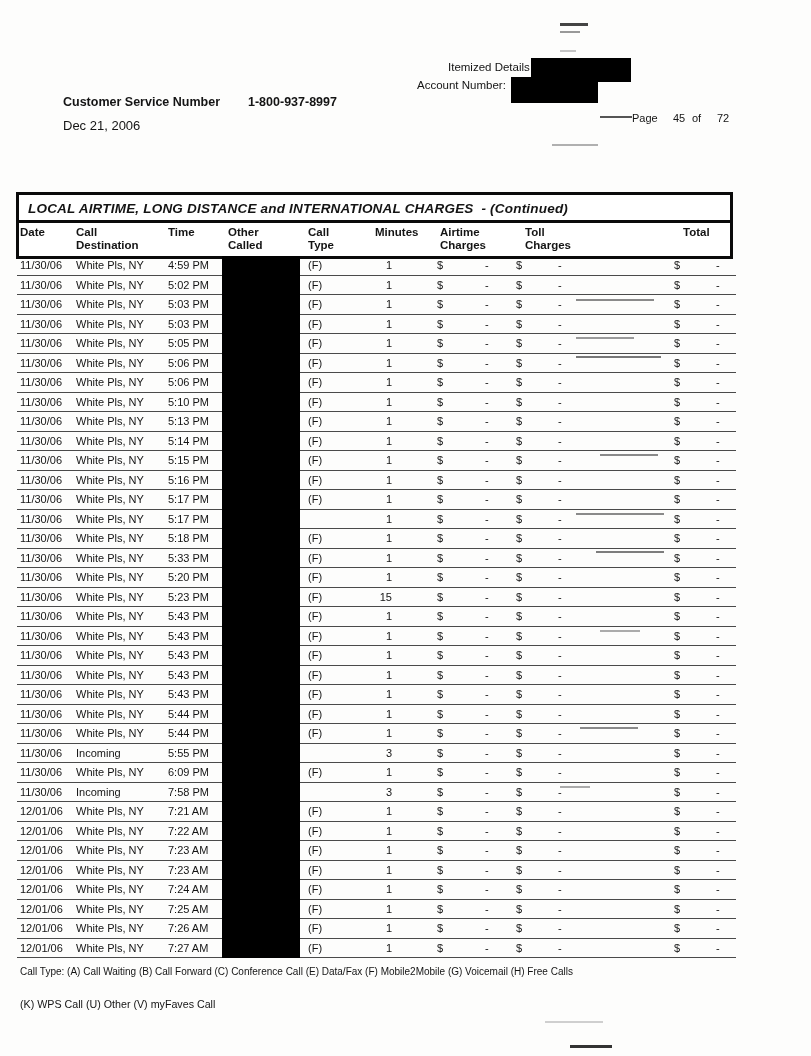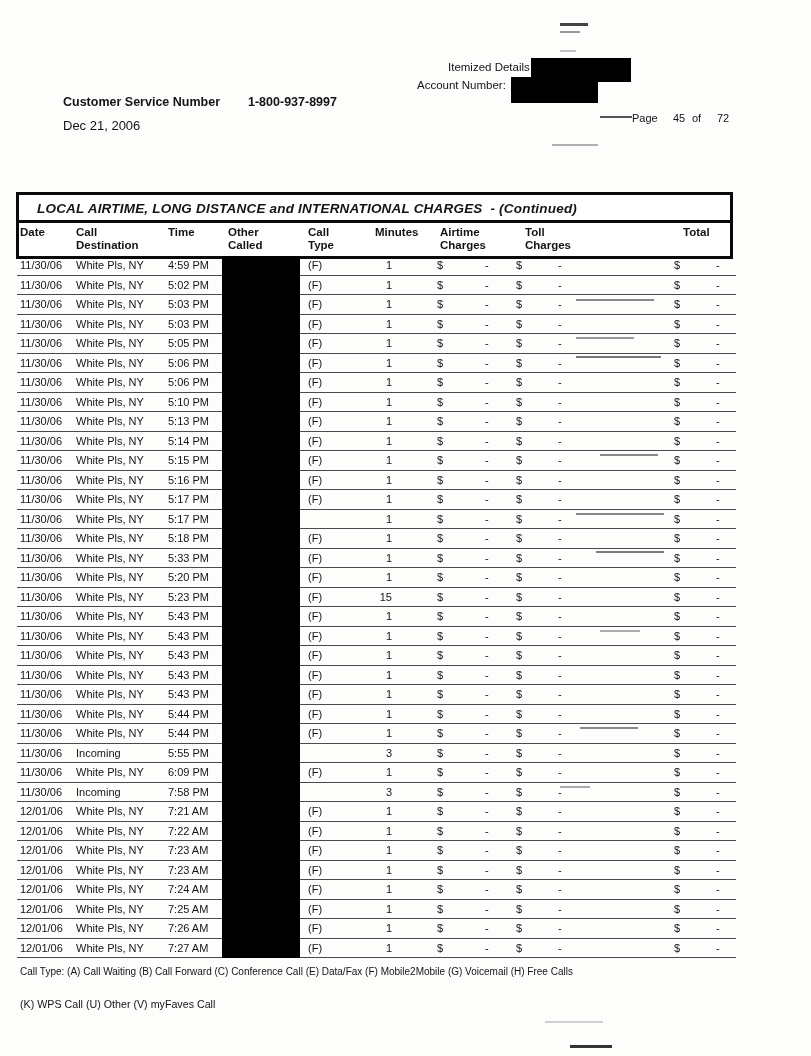--- a/index.html
+++ b/index.html
@@ -28,21 +28,21 @@
   .pg-of     { left:60px; }
   .pg-total  { left:85px; }
 
   
   .table-box {
     position:absolute; left:16px; top:192px; width:717px;
     border:3px solid #0a0a0a; background:#fff;
   }
   .title-bar {
     height:28px; line-height:28px; border-bottom:3px solid #0a0a0a;
-    padding-left:18px; font-size:13.5px; font-weight:bold; font-style:italic;
+    padding-left:9px; font-size:13.5px; font-weight:bold; font-style:italic;
     white-space:pre; letter-spacing:0.2px;
   }
   .col-head { position:relative; height:33px; font-weight:bold; font-size:11.5px; line-height:13px; }
   .col-head .h { position:absolute; top:3px; white-space:pre-line; }
   .h-date    { left:1px; }
   .h-dest    { left:57px; }
   .h-time    { left:149px; }
   .h-number  { left:209px; }
   .h-type    { left:289px; }
   .h-minutes { left:356px; }

